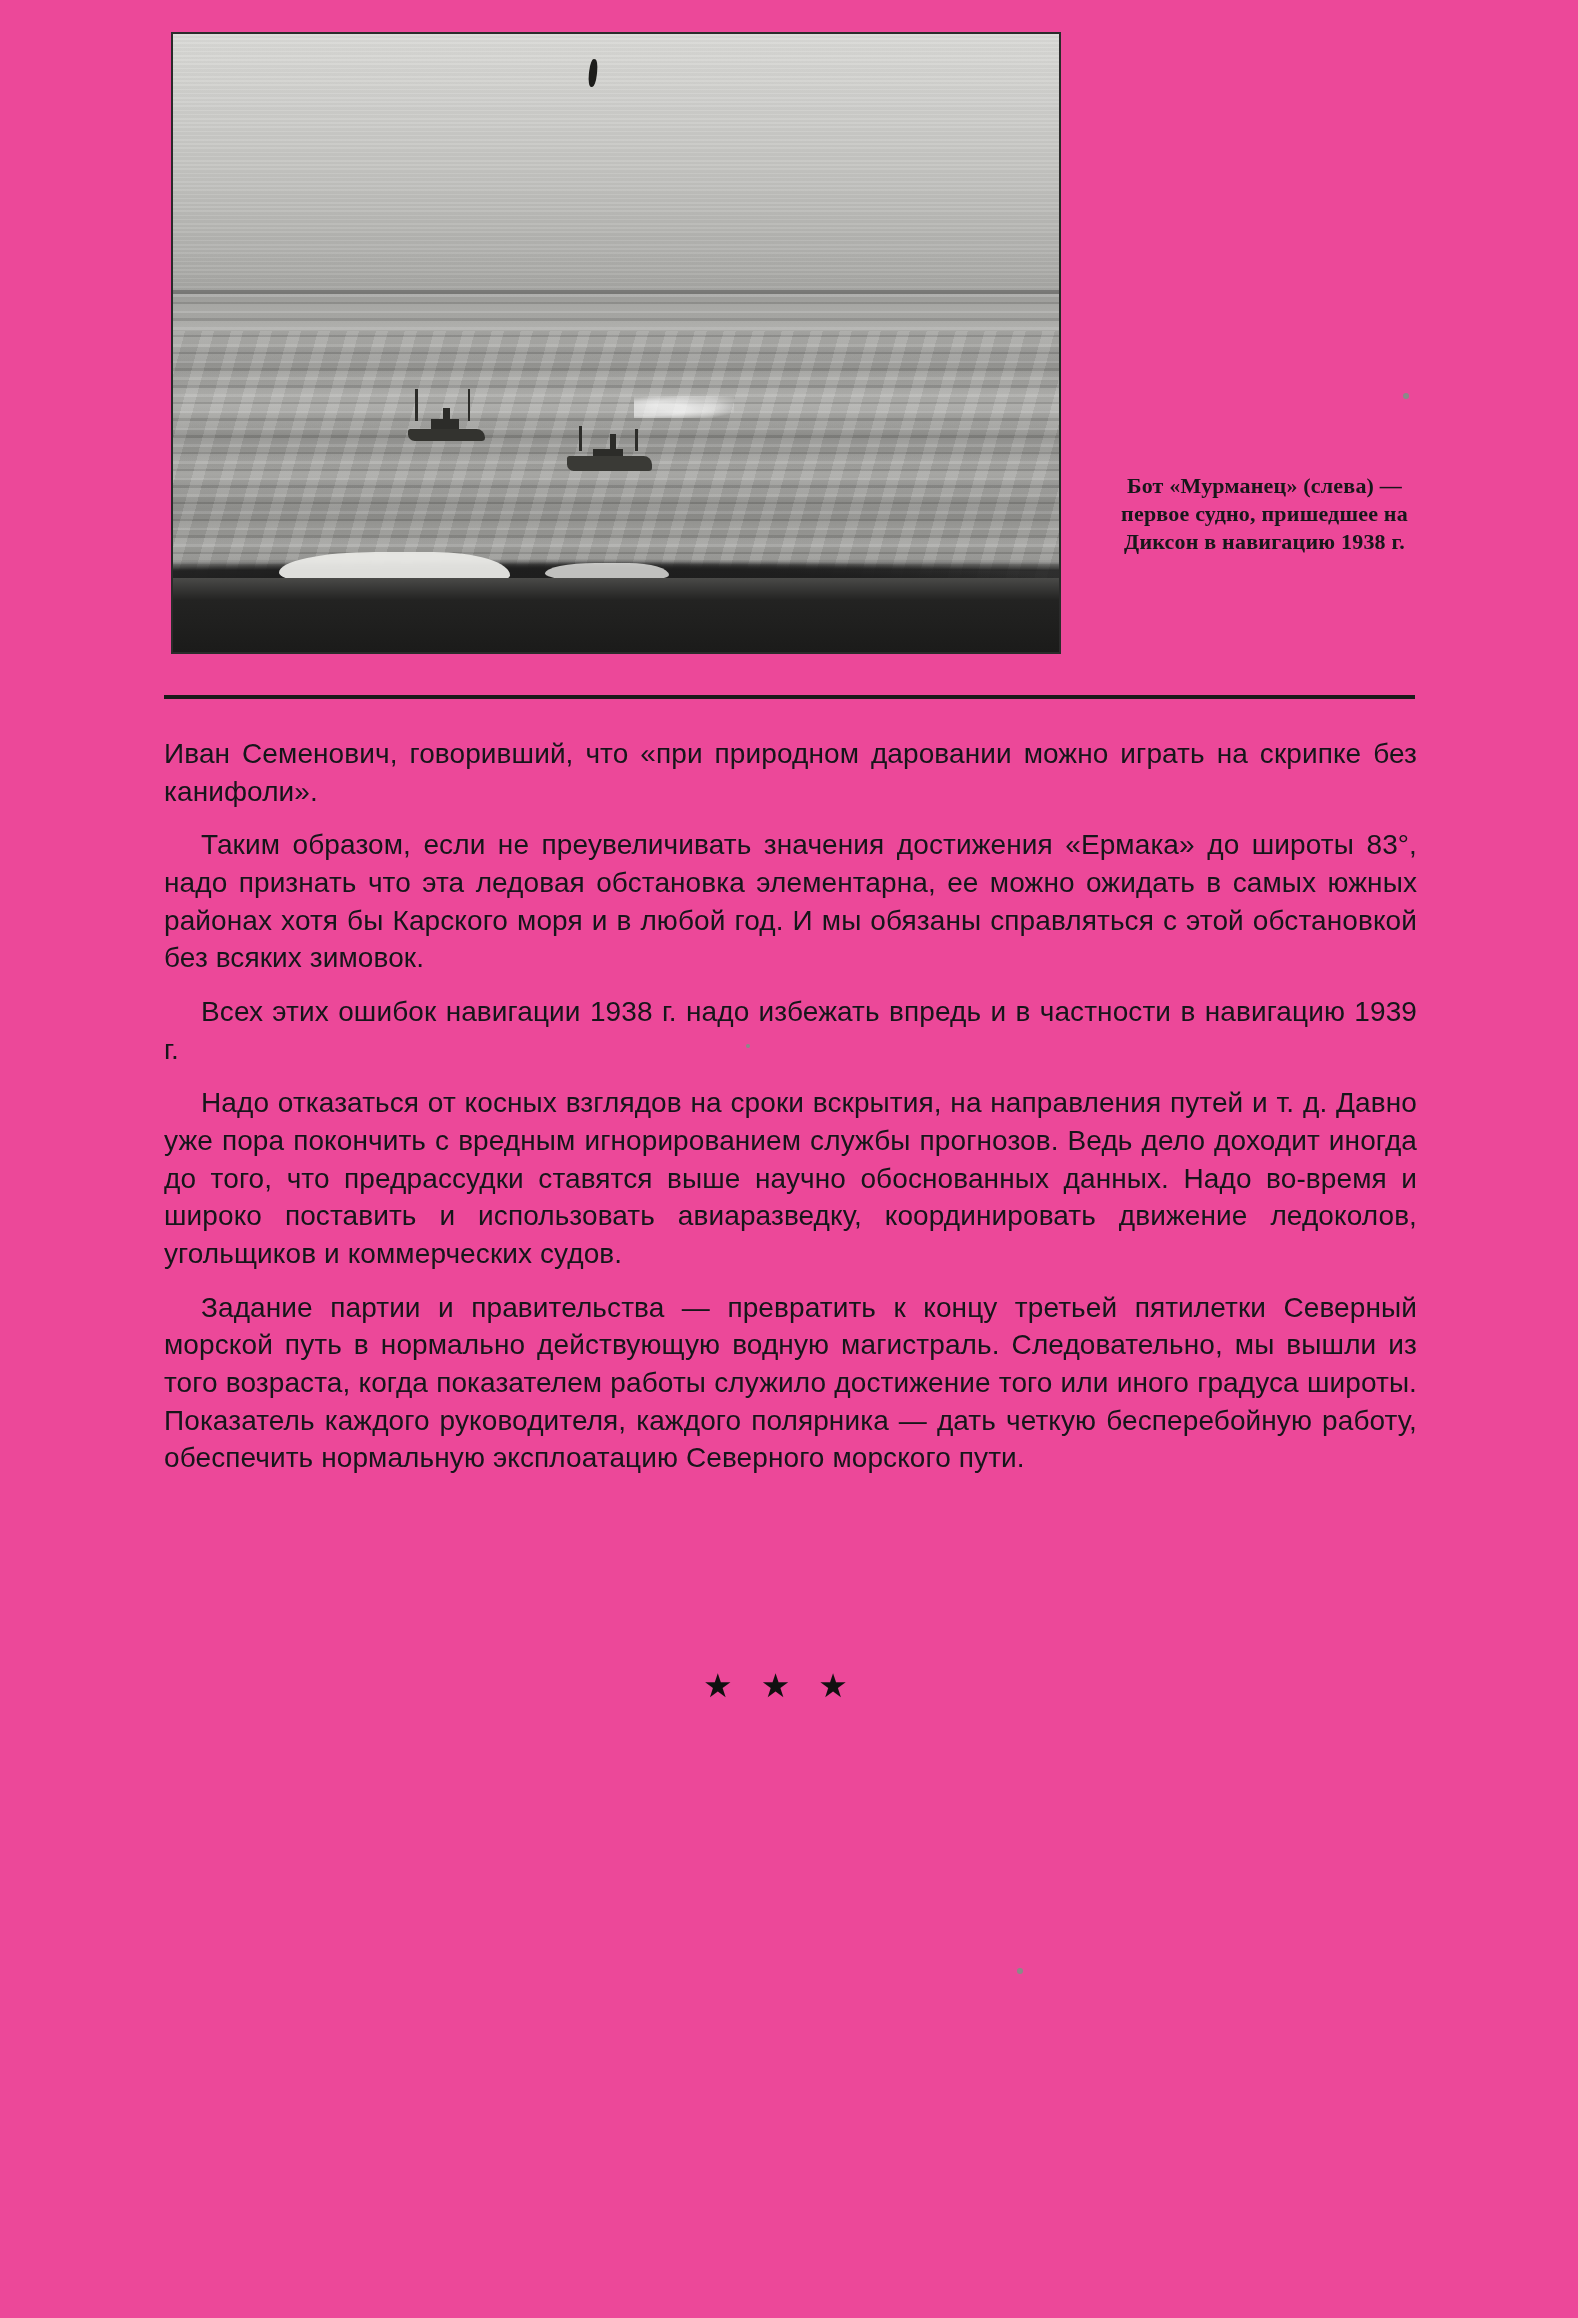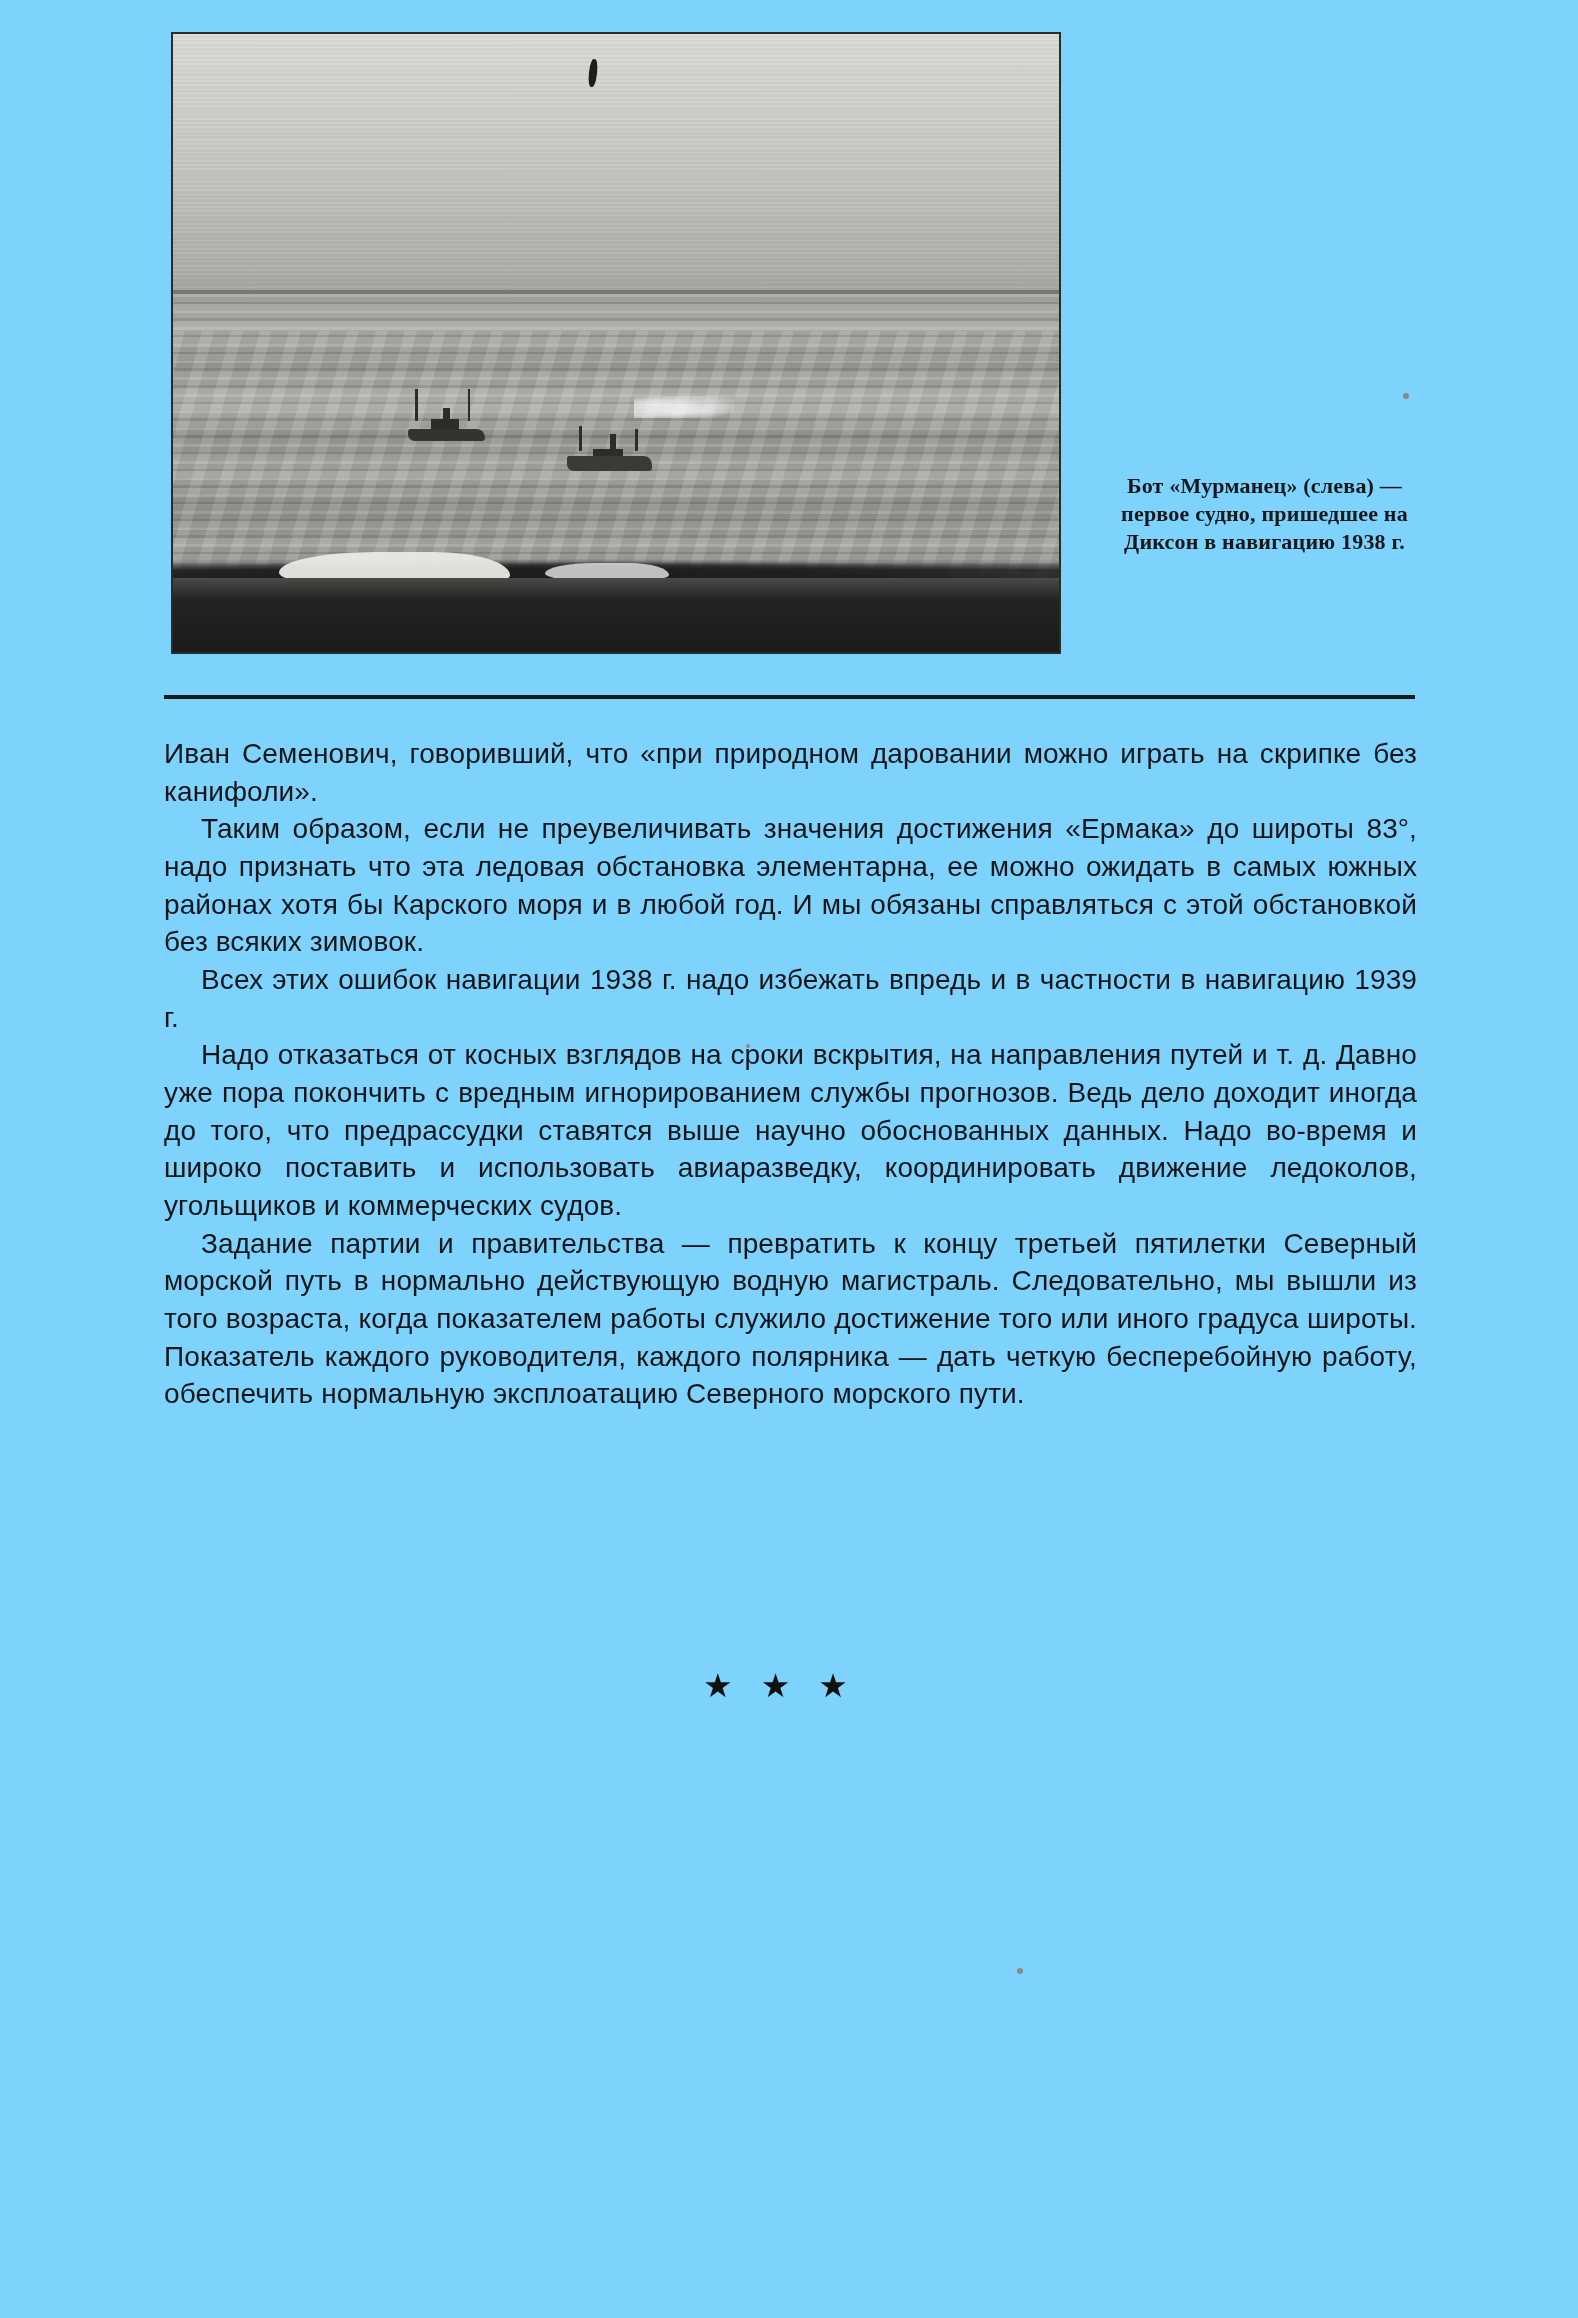--- a/index.html
+++ b/index.html
@@ -12,21 +12,21 @@
     height: 2319px;
     position: relative;
     font-family: "Liberation Serif", serif;
     color: #111111;
     overflow: hidden;
   }
 
   .page {
     position: absolute;
     inset: 0;
-    background: #7dd3fc;
+    background: #ec4899;
   }
 
   
   .photo-block {
     position: absolute;
     left: 171px;
     top: 32px;
     width: 890px;
     height: 622px;
   }
@@ -238,21 +238,21 @@
     letter-spacing: 0.1px;
   }
   .body-text p {
     margin: 0 0 0 0;
     text-indent: 0;
   }
   .body-text p.indent {
     text-indent: 37px;
   }
   .body-text p + p {
-    margin-top: 0;
+    margin-top: 16px;
   }
 
   
   .stars {
     position: absolute;
     left: 0;
     top: 1666px;
     width: 1579px;
     text-align: center;
     font-size: 33px;

